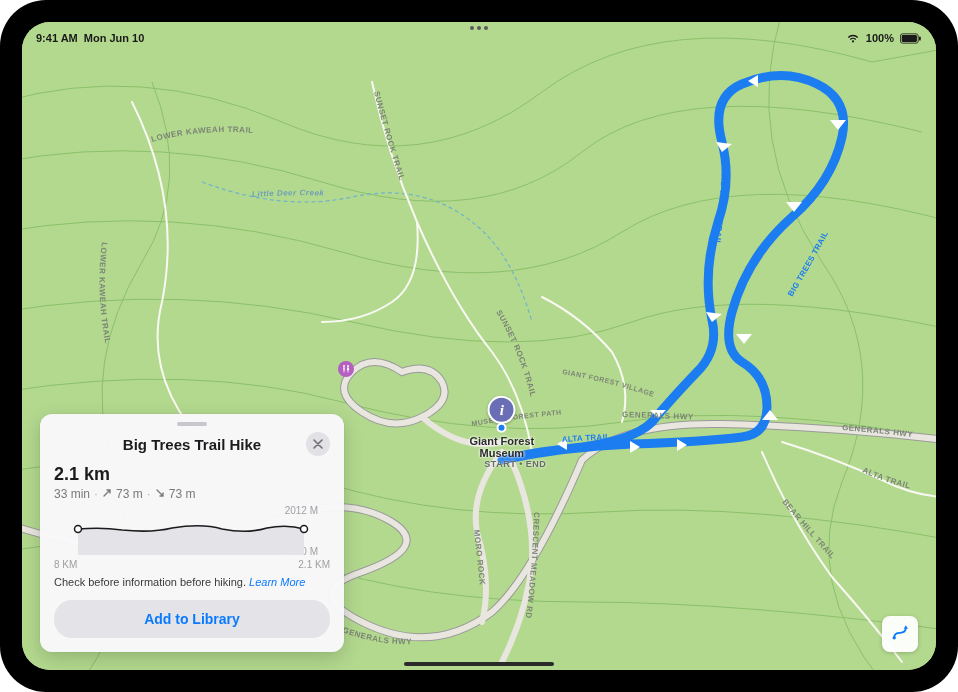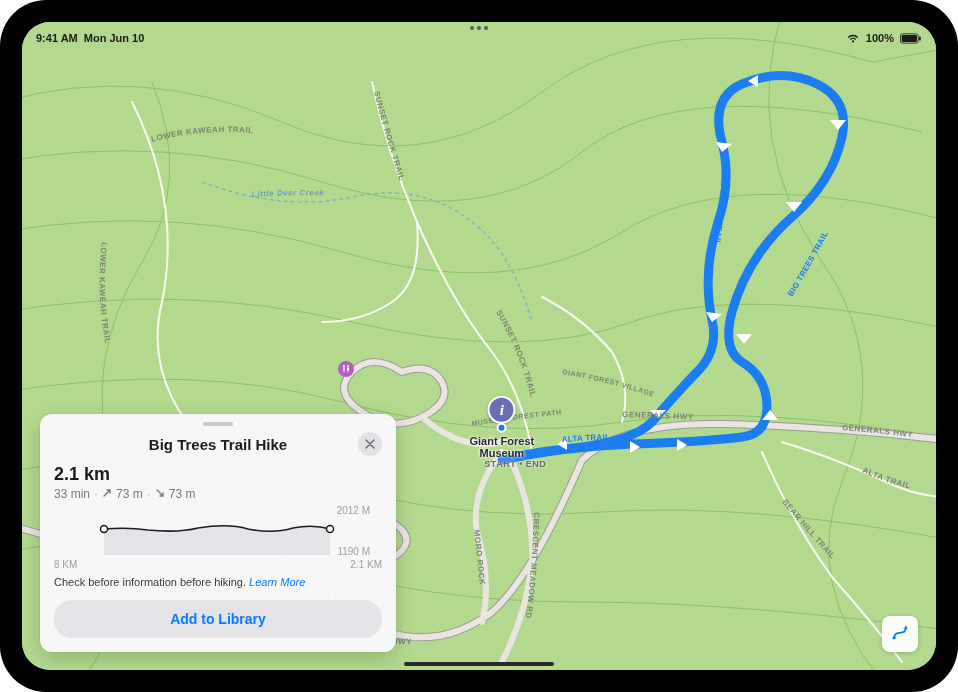--- a/index.html
+++ b/index.html
@@ -69,21 +69,21 @@
   
   .amenity {
     position: absolute; width: 16px; height: 16px; border-radius: 50%;
     background: #b55fc1; display:flex; align-items:center; justify-content:center;
     transform: translate(-50%,-50%); z-index:15;
   }
   .amenity svg { width:10px; height:10px; }
   
   .card {
     position: absolute; left: 18px; bottom: 18px;
-    width: 356px;
+    width: 304px;
     background: rgba(248,248,250,0.97);
     border-radius: 12px;
     box-shadow: 0 6px 20px rgba(0,0,0,0.18), 0 0 0 0.5px rgba(0,0,0,0.05);
     padding: 10px 14px 14px;
     z-index: 40;
     font-size: 13px;
     color: #1c1c1e;
   }
   .card-grabber { width: 30px; height: 4px; border-radius: 2px; background: #c8c8cc; margin: -2px auto 6px; }
   .card-head { display:flex; align-items:center; justify-content: space-between; margin-bottom: 8px; }

